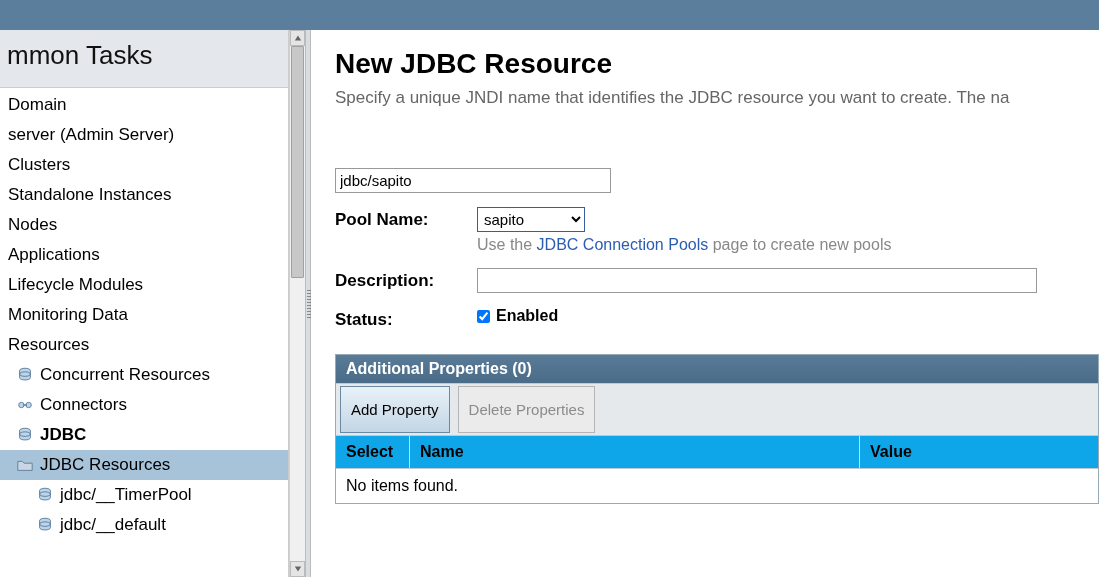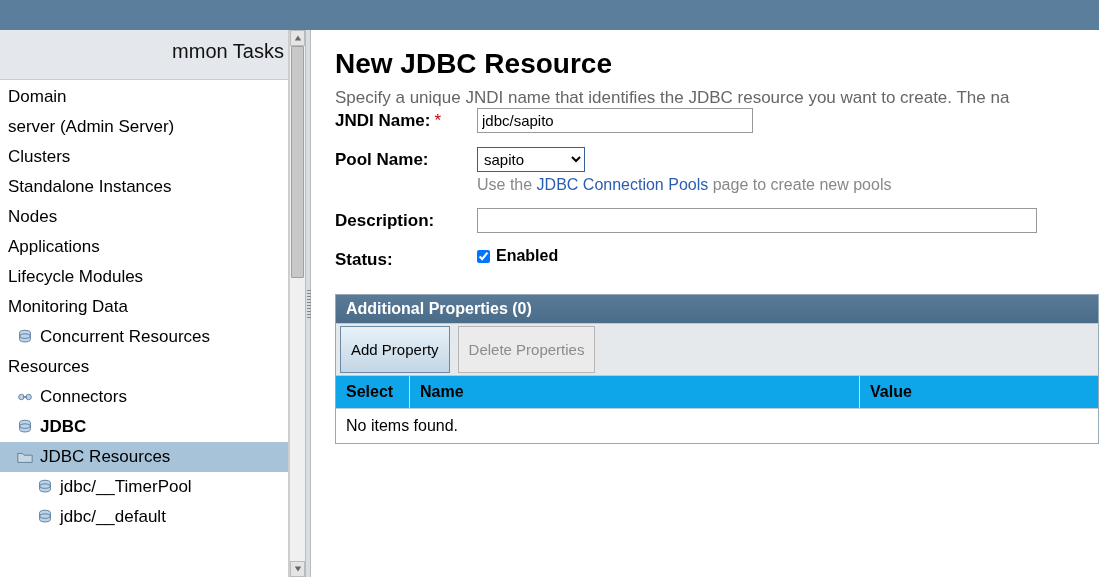--- a/index.html
+++ b/index.html
@@ -1,41 +1,41 @@
 <!DOCTYPE html>
 <html><head>
 <meta charset="utf-8">
 <style>
   * { box-sizing: border-box; margin: 0; padding: 0; }
   body { font-family: Arial, Helvetica, sans-serif; font-size: 15px; background: #fff; overflow: hidden; width: 1099px; height: 577px; position: relative; }
   .topbar { height: 30px; background: #5b7e9c; width: 100%; }
   .container { display: flex; height: calc(100% - 30px); }
   .sidebar-wrap { width: 305px; display: flex; }
   .sidebar { flex: 1; background: #fff; border-right: 1px solid #ccc; overflow: hidden; }
-  .sidebar-header { background: #e4e8ec; padding: 10px 4px 16px 16px; font-size: 20px; color: #111; border-bottom: 1px solid #ccc; text-align: right; }
+  .sidebar-header { background: #e4e8ec; padding: 10px 4px 16px 7px; font-size: 26px; color: #111; border-bottom: 1px solid #ccc; }
   .tree { padding-top: 2px; }
   .tree-row { display: flex; align-items: center; gap: 6px; padding: 5px 0 5px 0; font-size: 17px; color: #000; cursor: pointer; white-space: nowrap; }
   .tree-row.selected { background: #a7c3da; }
   .tree-row.bold { font-weight: bold; }
   .tree-row .label { }
   .indent-1 { padding-left: 8px; }
   .indent-2 { padding-left: 16px; }
   .indent-3 { padding-left: 36px; }
   .icon { display: inline-flex; width: 18px; height: 18px; align-items: center; justify-content: center; }
   .icon svg { width: 18px; height: 18px; }
   .scrollbar { width: 16px; background: #f0f0f0; display: flex; flex-direction: column; border-left: 1px solid #d0d0d0; }
   .sb-btn { height: 16px; background: #e5e5e5; border: 1px solid #bbb; display: flex; align-items: center; justify-content: center; }
   .sb-btn svg { width: 8px; height: 8px; }
   .sb-track { flex: 1; background: #f0f0f0; position: relative; }
   .sb-thumb { position: absolute; left: 1px; right: 1px; top: 0; height: 45%; background: #c8c8c8; border: 1px solid #a0a0a0; border-radius: 1px; }
   .splitter { width: 6px; background: #d8dde2; border-left: 1px solid #bbb; border-right: 1px solid #bbb; position: relative; }
   .splitter-grip { position: absolute; top: 50%; left: 1px; width: 4px; height: 28px; transform: translateY(-50%); background: repeating-linear-gradient(to bottom, #888, #888 1px, transparent 1px, transparent 3px); }
   .main { flex: 1; padding: 18px 0 0 24px; overflow: hidden; }
   h1.page-title { font-size: 28px; font-weight: bold; color: #000; margin-bottom: 8px; }
-  p.page-desc { font-size: 17px; color: #666; }
+  p.page-desc { font-size: 17px; color: #666; margin-bottom: 60px; }
   .form { font-size: 17px; }
   .form-row { display: flex; align-items: flex-start; margin-bottom: 14px; }
   .form-label { width: 142px; font-weight: bold; color: #000; padding-top: 3px; }
   .form-label .req { color: #c40000; font-weight: normal; margin-left: 4px; }
   .form-ctrl { flex: 1; }
   input.text { font-size: 15px; padding: 3px 4px; width: 276px; border: 1px solid #999; }
   input.text.wide { width: 560px; }
   select { font-size: 15px; padding: 2px 2px; width: 108px; border: 1px solid #355f9a; background: #fff; color: #000; }
   .hint { color: #888; font-size: 16px; margin-top: 4px; }
   .hint a { color: #2a5db0; text-decoration: none; }
@@ -78,32 +78,32 @@
           </div>
           <div class="tree-row indent-1">
             <span class="label">Applications</span>
           </div>
           <div class="tree-row indent-1">
             <span class="label">Lifecycle Modules</span>
           </div>
           <div class="tree-row indent-1">
             <span class="label">Monitoring Data</span>
           </div>
+          <div class="tree-row indent-1">
+            <span class="label">Resources</span>
+          </div>
           <div class="tree-row indent-2">
             <span class="icon">
               <svg viewBox="0 0 20 20">
                 <ellipse cx="10" cy="5" rx="6" ry="2.5" fill="#bcd5ea" stroke="#5a7b98"></ellipse>
                 <path d="M4 5 v8 a6 2.5 0 0 0 12 0 v-8" fill="#bcd5ea" stroke="#5a7b98"></path>
                 <ellipse cx="10" cy="9" rx="6" ry="2.5" fill="none" stroke="#5a7b98"></ellipse>
               </svg>
             </span>
             <span class="label">Concurrent Resources</span>
-          </div>
-          <div class="tree-row indent-1">
-            <span class="label">Resources</span>
           </div>
           <div class="tree-row indent-2">
             <span class="icon">
               <svg viewBox="0 0 20 20">
                 <circle cx="6" cy="10" r="3" fill="#bcd5ea" stroke="#5a7b98"></circle>
                 <circle cx="14" cy="10" r="3" fill="#bcd5ea" stroke="#5a7b98"></circle>
                 <line x1="8" y1="10" x2="12" y2="10" stroke="#5a7b98" stroke-width="1.5"></line>
               </svg>
             </span>
             <span class="label">Connectors</span>
@@ -167,21 +167,20 @@
   <div class="splitter">
       <div class="splitter-grip"></div>
     </div>
 
   <div class="main">
     <h1 class="page-title">New JDBC Resource</h1>
     <p class="page-desc">Specify a unique JNDI name that identifies the JDBC resource you want to create. The na</p>
 
     <div class="form">
       <div class="form-row">
-        <div class="form-label"><span>JNDI Name:</span><span class="req">*</span></div>
         <div class="form-ctrl"><input class="text" type="text" value="jdbc/sapito" style=""></div>
       </div>
       <div class="form-row">
         <div class="form-label">Pool Name:</div>
         <div class="form-ctrl">
           <select><option>sapito</option></select>
           <div class="hint"><span>Use the </span><a href="#">JDBC Connection Pools</a><span> page to create new pools</span></div>
         </div>
       </div>
       <div class="form-row">

